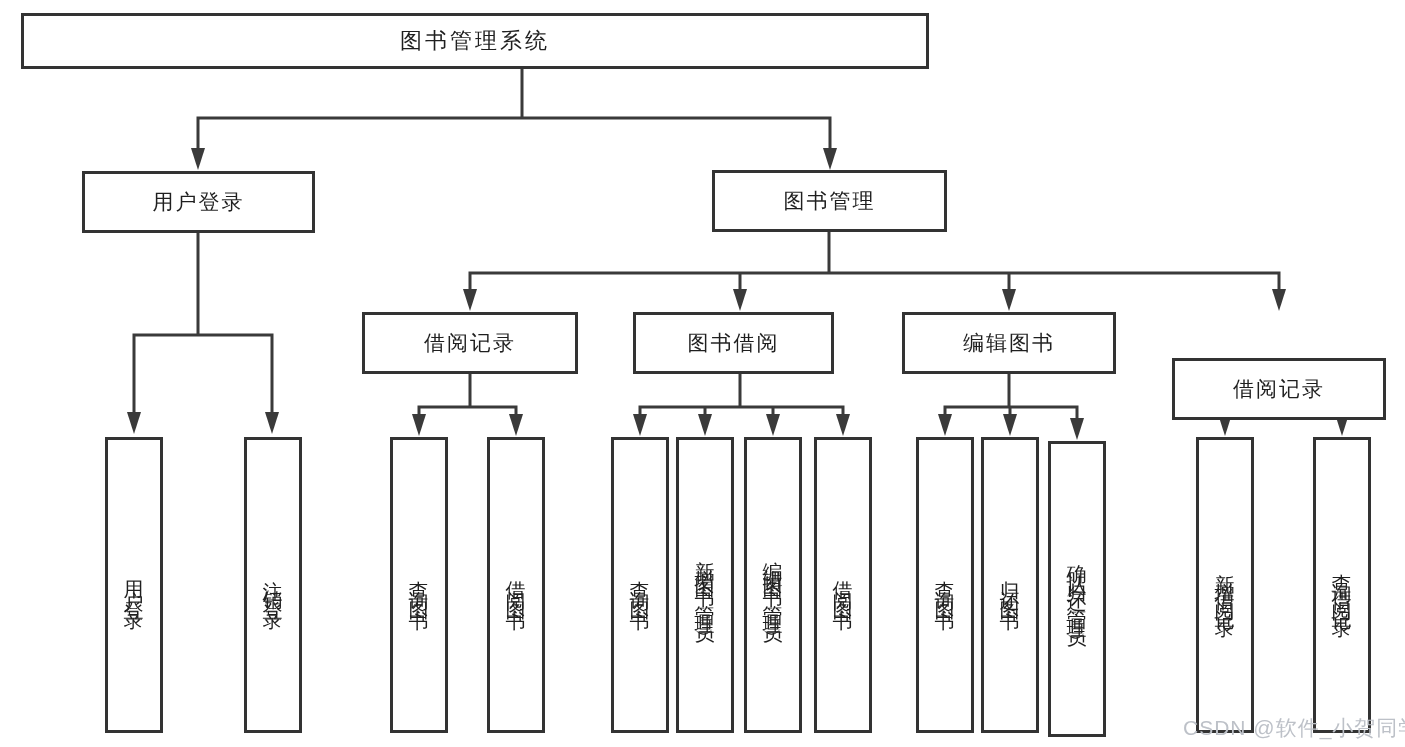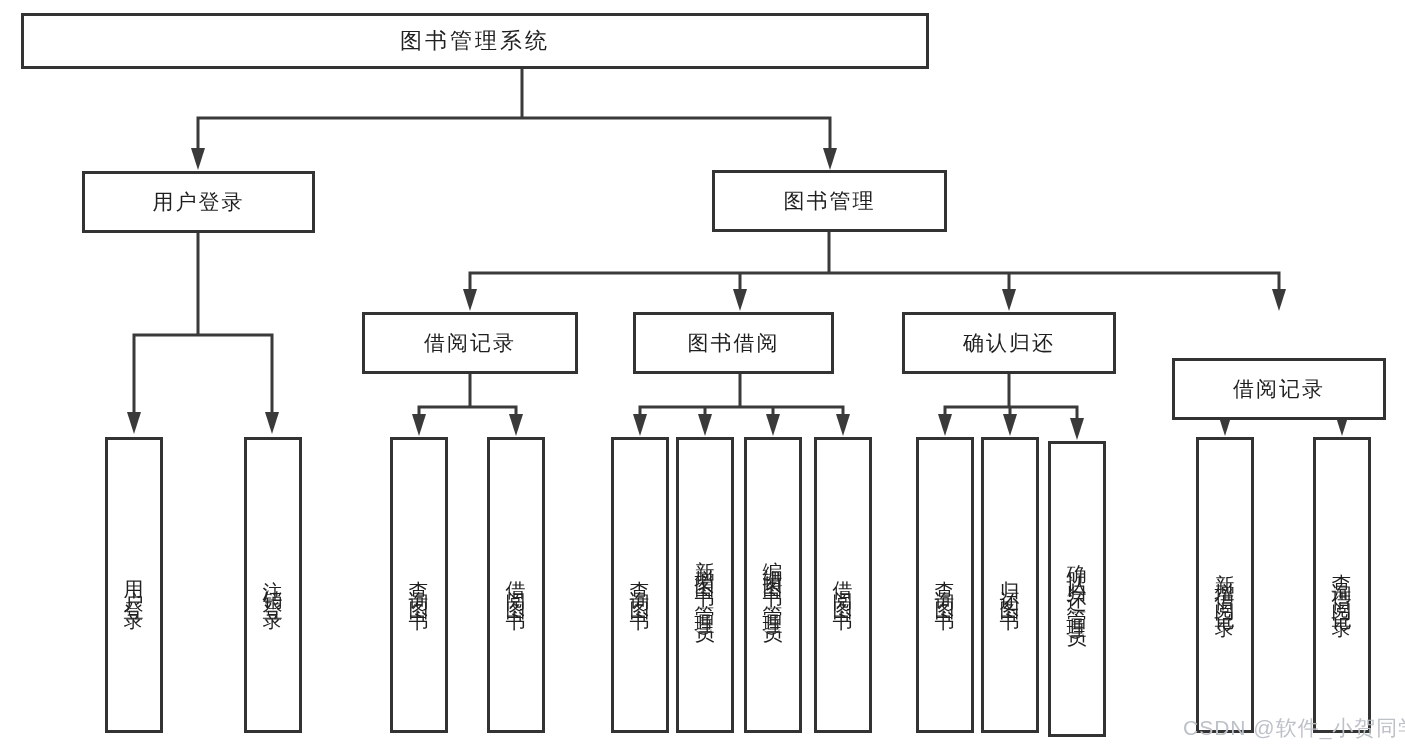--- a/index.html
+++ b/index.html
@@ -90,21 +90,21 @@
     <span class="h-label">图书管理</span>
   </div>
 
   <div class="box n-newrec">
     <span class="h-label">借阅记录</span>
   </div>
   <div class="box n-borrow">
     <span class="h-label">图书借阅</span>
   </div>
   <div class="box n-current">
-    <span class="h-label">确认归还</span>
+    <span class="h-label">编辑图书</span>
   </div>
   <div class="box n-record">
     <span class="h-label">借阅记录</span>
   </div>
 
   <div class="box leaf l-1">
     <span class="v-label">用户登录</span>
   </div>
   <div class="box leaf l-2">
     <span class="v-label">注销登录</span>

